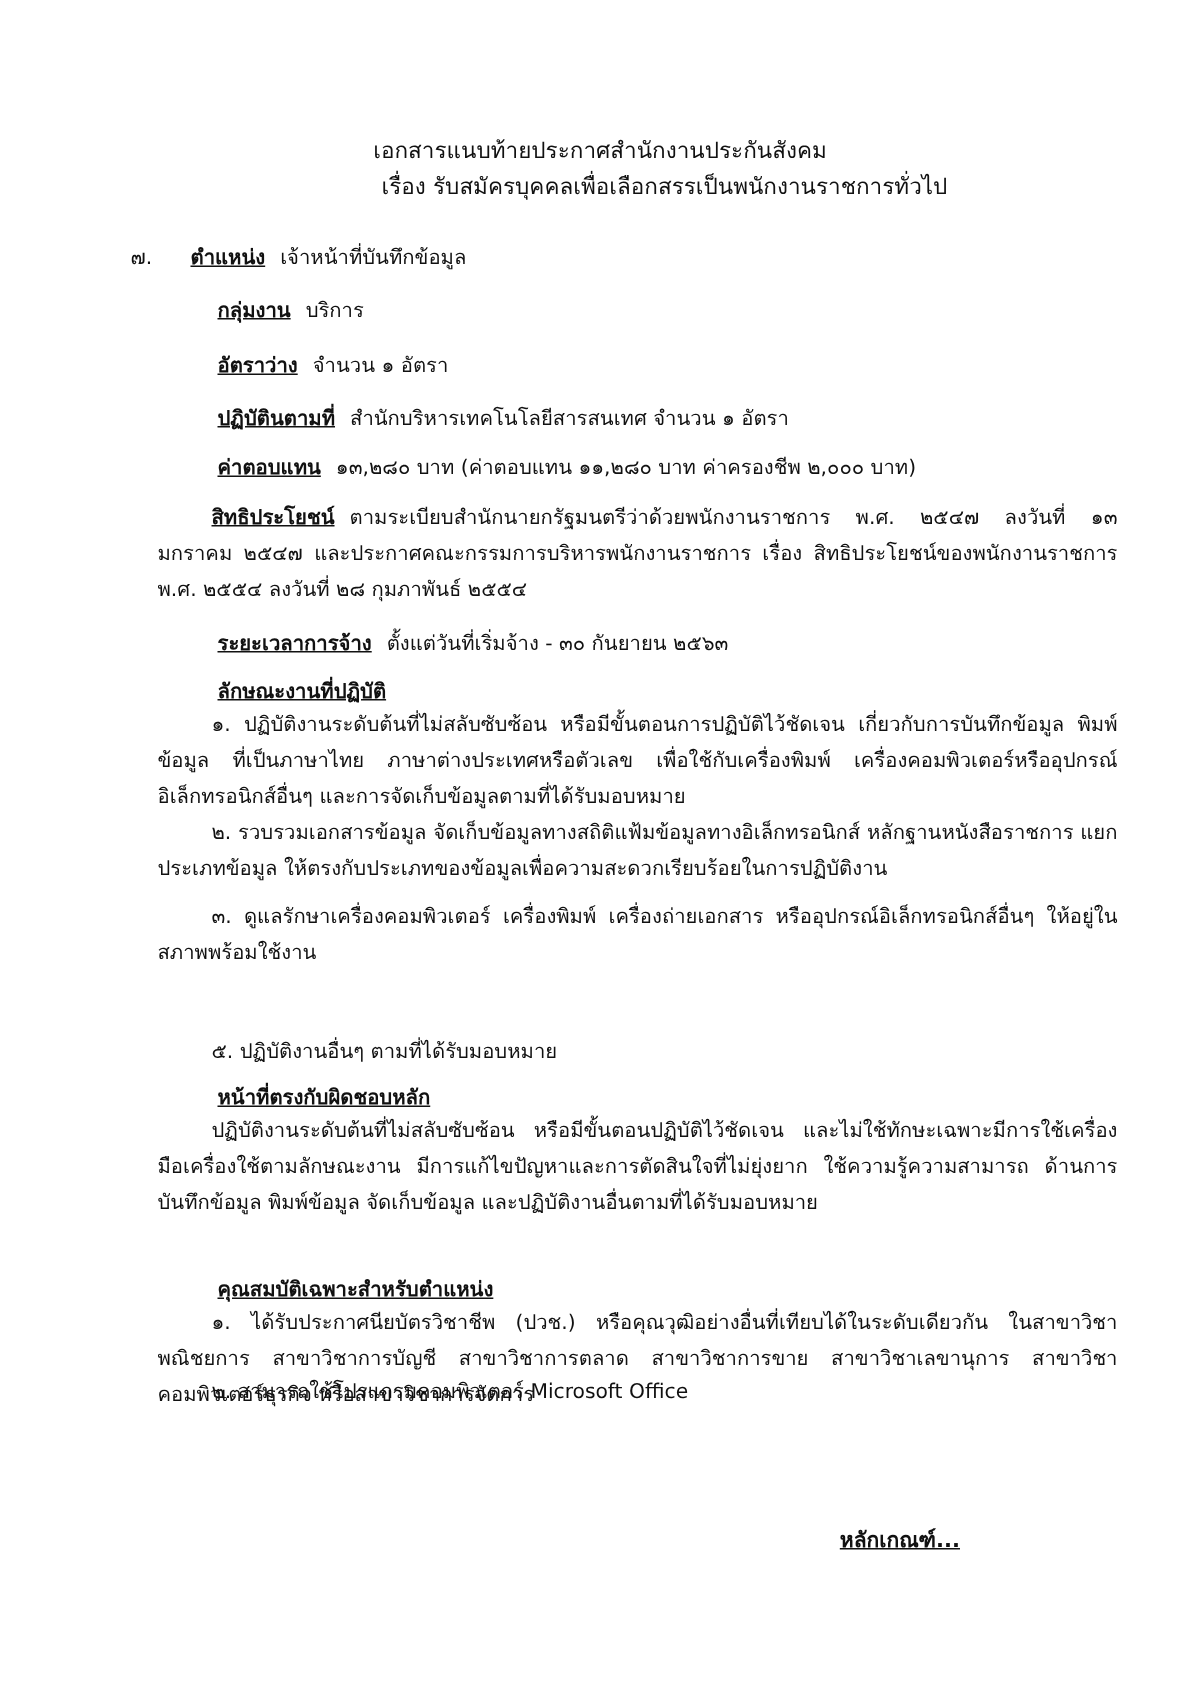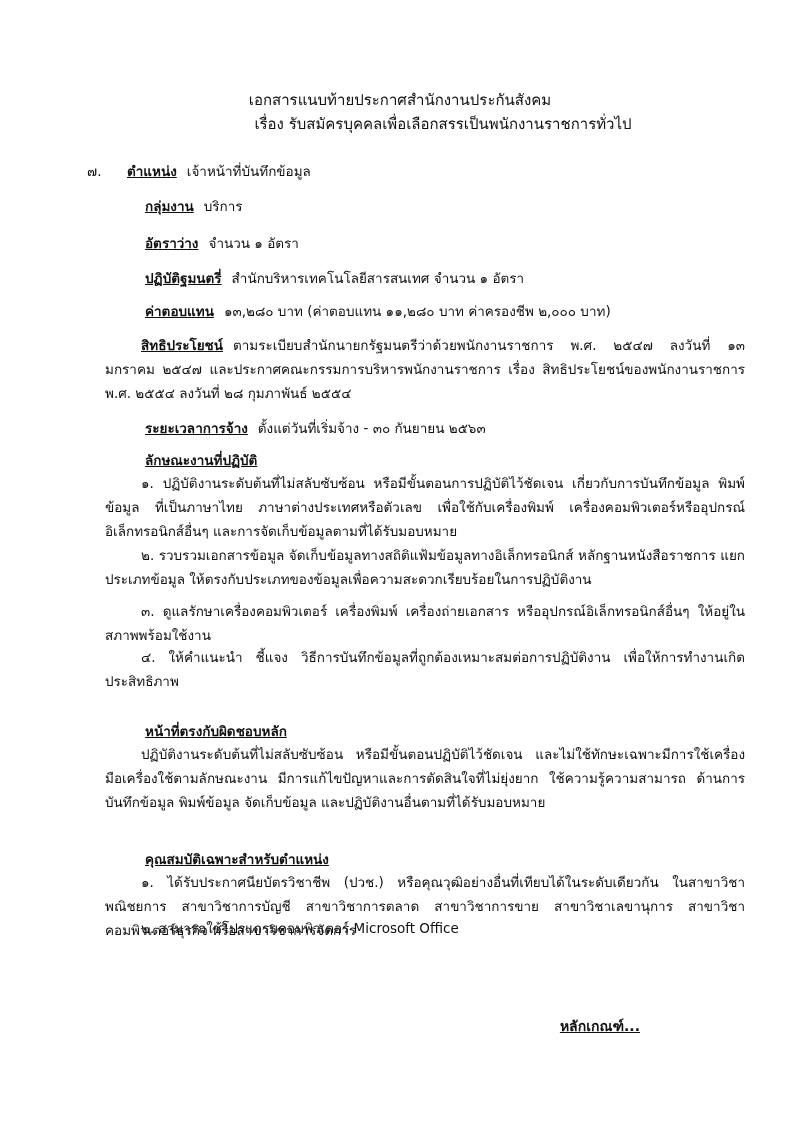--- a/index.html
+++ b/index.html
@@ -28,21 +28,21 @@
 
   <div class="line" style="left:145px; top:195px;">
     <span class="lbl">กลุ่มงาน</span><span>บริการ</span>
   </div>
 
   <div class="line" style="left:145px; top:232px;">
     <span class="lbl">อัตราว่าง</span><span>จำนวน  ๑  อัตรา</span>
   </div>
 
   <div class="line" style="left:145px; top:267px;">
-    <span class="lbl">ปฏิบัติฐมนตรี่</span><span>สำนักบริหารเทคโนโลยีสารสนเทศ  จำนวน  ๑  อัตรา</span>
+    <span class="lbl">ปฏิบัตินตามที่</span><span>สำนักบริหารเทคโนโลยีสารสนเทศ  จำนวน  ๑  อัตรา</span>
   </div>
 
   <div class="line" style="left:145px; top:300px;">
     <span class="lbl">ค่าตอบแทน</span><span>๑๓,๒๘๐  บาท  (ค่าตอบแทน  ๑๑,๒๘๐  บาท   ค่าครองชีพ  ๒,๐๐๐  บาท)</span>
   </div>
 
   <div class="para" style="top:333px;">
     <span class="indent"></span><span class="lbl">สิทธิประโยชน์</span><span>ตามระเบียบสำนักนายกรัฐมนตรีว่าด้วยพนักงานราชการ พ.ศ. ๒๕๔๗ ลงวันที่ ๑๓ มกราคม ๒๕๔๗ และประกาศคณะกรรมการบริหารพนักงานราชการ  เรื่อง  สิทธิประโยชน์ของพนักงานราชการ พ.ศ. ๒๕๕๔ ลงวันที่ ๒๘ กุมภาพันธ์ ๒๕๕๔</span>
   </div>
 
@@ -56,22 +56,22 @@
 
   <div class="para" style="top:471px;">
     <span class="indent"></span><span>๑.  ปฏิบัติงานระดับต้นที่ไม่สลับซับซ้อน หรือมีขั้นตอนการปฏิบัติไว้ชัดเจน เกี่ยวกับการบันทึกข้อมูล พิมพ์ข้อมูล ที่เป็นภาษาไทย ภาษาต่างประเทศหรือตัวเลข เพื่อใช้กับเครื่องพิมพ์ เครื่องคอมพิวเตอร์หรืออุปกรณ์อิเล็กทรอนิกส์อื่นๆ และการจัดเก็บข้อมูลตามที่ได้รับมอบหมาย</span>
   </div>
   <div class="para" style="top:543px;">
     <span class="indent"></span><span>๒.  รวบรวมเอกสารข้อมูล จัดเก็บข้อมูลทางสถิติแฟ้มข้อมูลทางอิเล็กทรอนิกส์ หลักฐานหนังสือราชการ แยกประเภทข้อมูล ให้ตรงกับประเภทของข้อมูลเพื่อความสะดวกเรียบร้อยในการปฏิบัติงาน</span>
   </div>
   <div class="para" style="top:599px;">
     <span class="indent"></span><span>๓.  ดูแลรักษาเครื่องคอมพิวเตอร์ เครื่องพิมพ์ เครื่องถ่ายเอกสาร หรืออุปกรณ์อิเล็กทรอนิกส์อื่นๆ ให้อยู่ในสภาพพร้อมใช้งาน</span>
   </div>
-  <div class="para" style="top:645px;">
-    <span class="indent"></span><span>๔.  ให้คำแนะนำ ชี้แจง วิธีการบันทึกข้อมูลที่ถูกต้องเหมาะสมต่อการปฏิบัติงาน เพื่อให้การทำงานเกิดประสิทธิภาพ</span>
+  <div class="para" style="top:689px;">
+    <span class="indent"></span><span>๕.  ปฏิบัติงานอื่นๆ ตามที่ได้รับมอบหมาย</span>
   </div>
 
   <div class="line" style="left:145px; top:720px;">
     <span class="lbl">หน้าที่ตรงกับผิดชอบหลัก</span>
   </div>
   <div class="para" style="top:742px;">
     <span class="indent"></span><span>ปฏิบัติงานระดับต้นที่ไม่สลับซับซ้อน หรือมีขั้นตอนปฏิบัติไว้ชัดเจน และไม่ใช้ทักษะเฉพาะมีการใช้เครื่องมือเครื่องใช้ตามลักษณะงาน มีการแก้ไขปัญหาและการตัดสินใจที่ไม่ยุ่งยาก ใช้ความรู้ความสามารถ ด้านการบันทึกข้อมูล พิมพ์ข้อมูล จัดเก็บข้อมูล และปฏิบัติงานอื่นตามที่ได้รับมอบหมาย</span>
   </div>
 
   <div class="line" style="left:145px; top:848px;">

